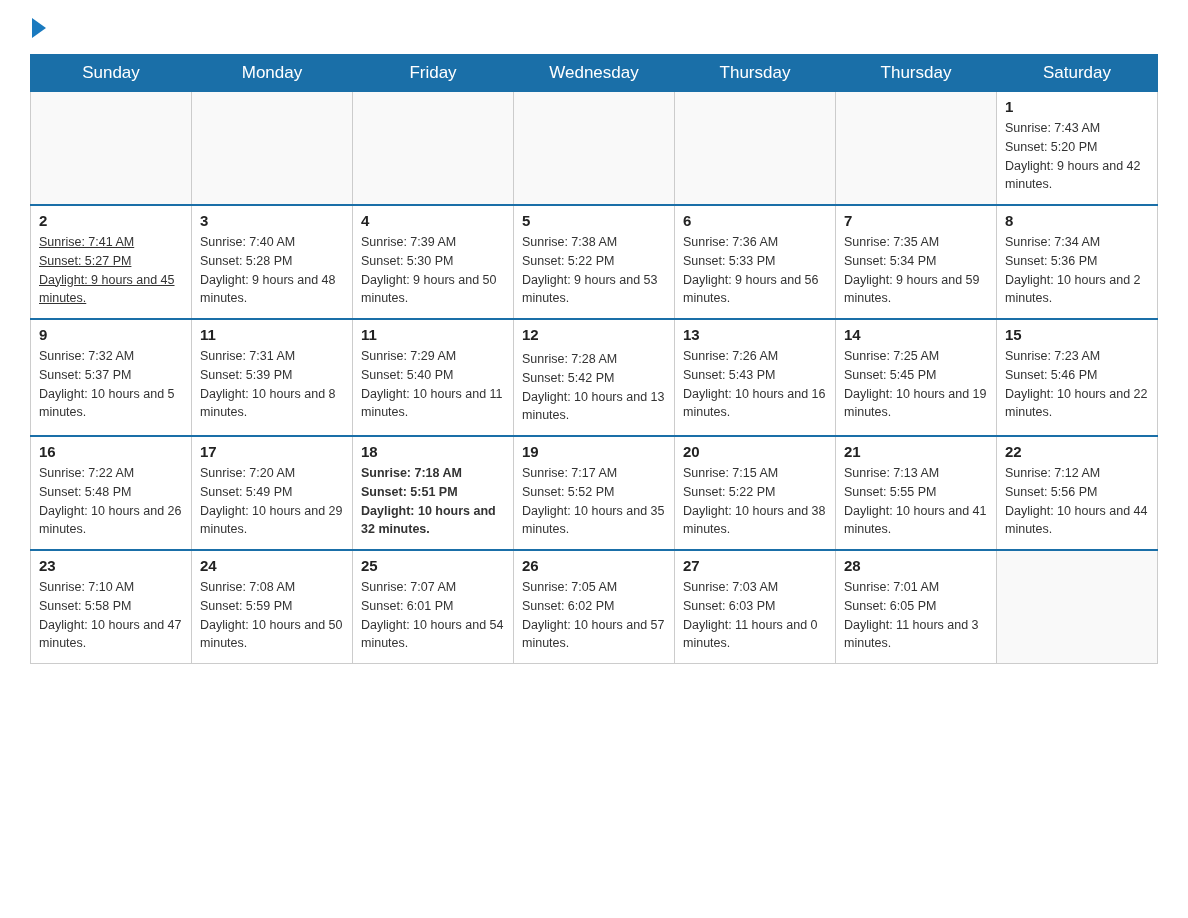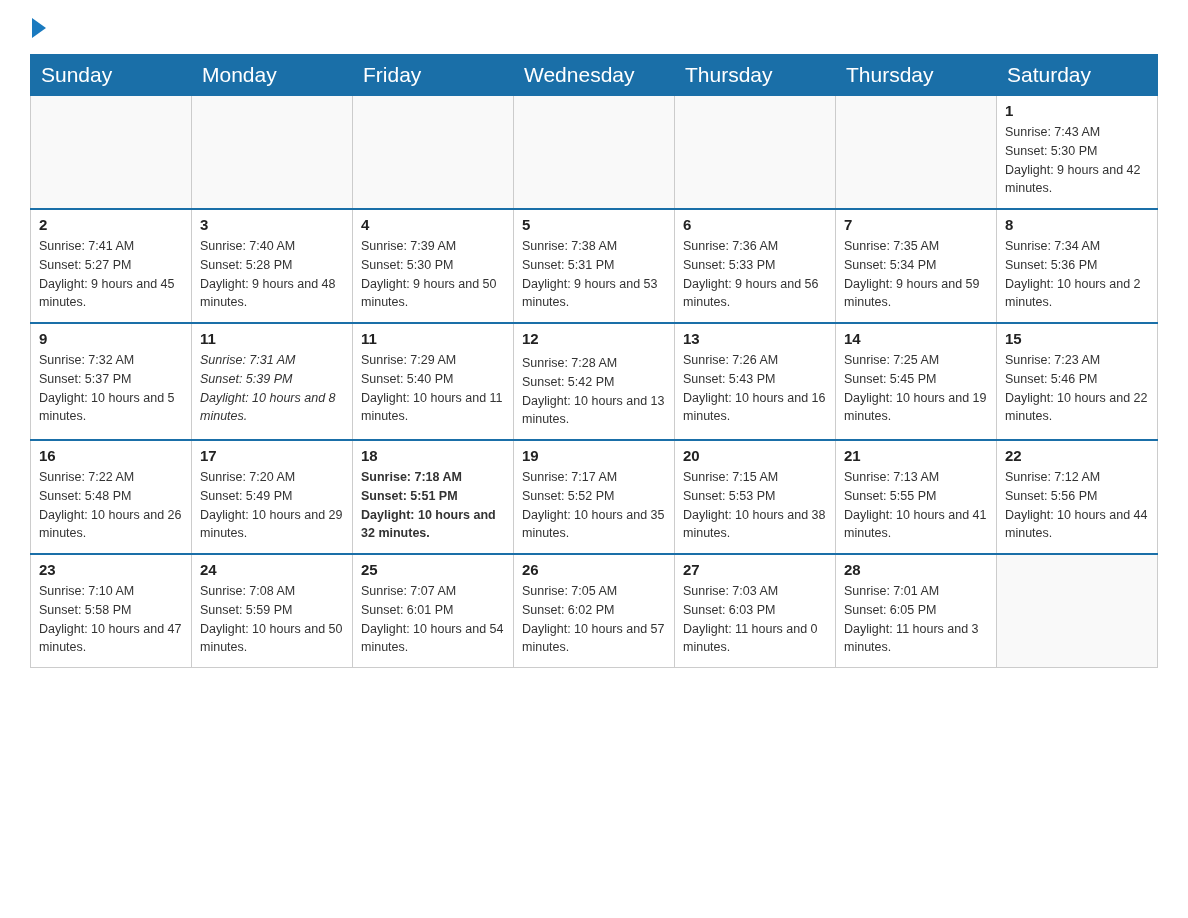--- a/index.html
+++ b/index.html
@@ -61,24 +61,24 @@
       margin-top: 4px;
     }
     .calendar {
       width: 100%;
       border-collapse: collapse;
       border: 1px solid #aaa;
     }
     .calendar th {
       background: #1a6fa8;
       color: #fff;
-      font-size: 21px;
+      font-size: 17px;
       font-weight: normal;
       padding: 8px 10px;
-      text-align: left;
+      text-align: center;
       border: 1px solid #1a6fa8;
     }
     .calendar td {
       vertical-align: top;
       width: 14.28%;
       padding: 6px 8px 10px 8px;
       border: 1px solid #ccc;
       font-size: 13px;
       color: #333;
       min-height: 100px;
@@ -135,47 +135,47 @@
   <tr>
         <td class="empty-cell"></td>
         <td class="empty-cell"></td>
         <td class="empty-cell"></td>
         <td class="empty-cell"></td>
         <td class="empty-cell"></td>
         <td class="empty-cell"></td>
         <td>
           <span class="day-number">1</span>
           <div class="day-info" style="white-space: pre-line;">Sunrise: 7:43 AM
-Sunset: 5:30 PM
+Sunset: 5:20 PM
 Daylight: 9 hours and 42 minutes.</div>
         </td>
       </tr>
       <tr class="row-border">
         <td>
           <span class="day-number">2</span>
-          <div class="day-info" style="white-space: pre-line;">Sunrise: 7:41 AM
+          <div class="day-info" style="white-space: pre-line; text-decoration: underline;">Sunrise: 7:41 AM
 Sunset: 5:27 PM
 Daylight: 9 hours and 45 minutes.</div>
         </td>
         <td>
           <span class="day-number">3</span>
           <div class="day-info" style="white-space: pre-line;">Sunrise: 7:40 AM
 Sunset: 5:28 PM
 Daylight: 9 hours and 48 minutes.</div>
         </td>
         <td>
           <span class="day-number">4</span>
           <div class="day-info" style="white-space: pre-line;">Sunrise: 7:39 AM
 Sunset: 5:30 PM
 Daylight: 9 hours and 50 minutes.</div>
         </td>
         <td>
           <span class="day-number">5</span>
           <div class="day-info" style="white-space: pre-line;">Sunrise: 7:38 AM
-Sunset: 5:31 PM
+Sunset: 5:22 PM
 Daylight: 9 hours and 53 minutes.</div>
         </td>
         <td>
           <span class="day-number">6</span>
           <div class="day-info" style="white-space: pre-line;">Sunrise: 7:36 AM
 Sunset: 5:33 PM
 Daylight: 9 hours and 56 minutes.</div>
         </td>
         <td>
           <span class="day-number">7</span>
@@ -192,21 +192,21 @@
       </tr>
       <tr class="row-border">
         <td>
           <span class="day-number">9</span>
           <div class="day-info" style="white-space: pre-line;">Sunrise: 7:32 AM
 Sunset: 5:37 PM
 Daylight: 10 hours and 5 minutes.</div>
         </td>
         <td>
           <span class="day-number">11</span>
-          <div class="day-info" style="white-space: pre-line; font-style: italic;">Sunrise: 7:31 AM
+          <div class="day-info" style="white-space: pre-line;">Sunrise: 7:31 AM
 Sunset: 5:39 PM
 Daylight: 10 hours and 8 minutes.</div>
         </td>
         <td>
           <span class="day-number">11</span>
           <div class="day-info" style="white-space: pre-line;">Sunrise: 7:29 AM
 Sunset: 5:40 PM
 Daylight: 10 hours and 11 minutes.</div>
         </td>
         <td>
@@ -255,21 +255,21 @@
         </td>
         <td>
           <span class="day-number">19</span>
           <div class="day-info" style="white-space: pre-line;">Sunrise: 7:17 AM
 Sunset: 5:52 PM
 Daylight: 10 hours and 35 minutes.</div>
         </td>
         <td>
           <span class="day-number">20</span>
           <div class="day-info" style="white-space: pre-line;">Sunrise: 7:15 AM
-Sunset: 5:53 PM
+Sunset: 5:22 PM
 Daylight: 10 hours and 38 minutes.</div>
         </td>
         <td>
           <span class="day-number">21</span>
           <div class="day-info" style="white-space: pre-line;">Sunrise: 7:13 AM
 Sunset: 5:55 PM
 Daylight: 10 hours and 41 minutes.</div>
         </td>
         <td>
           <span class="day-number">22</span>

